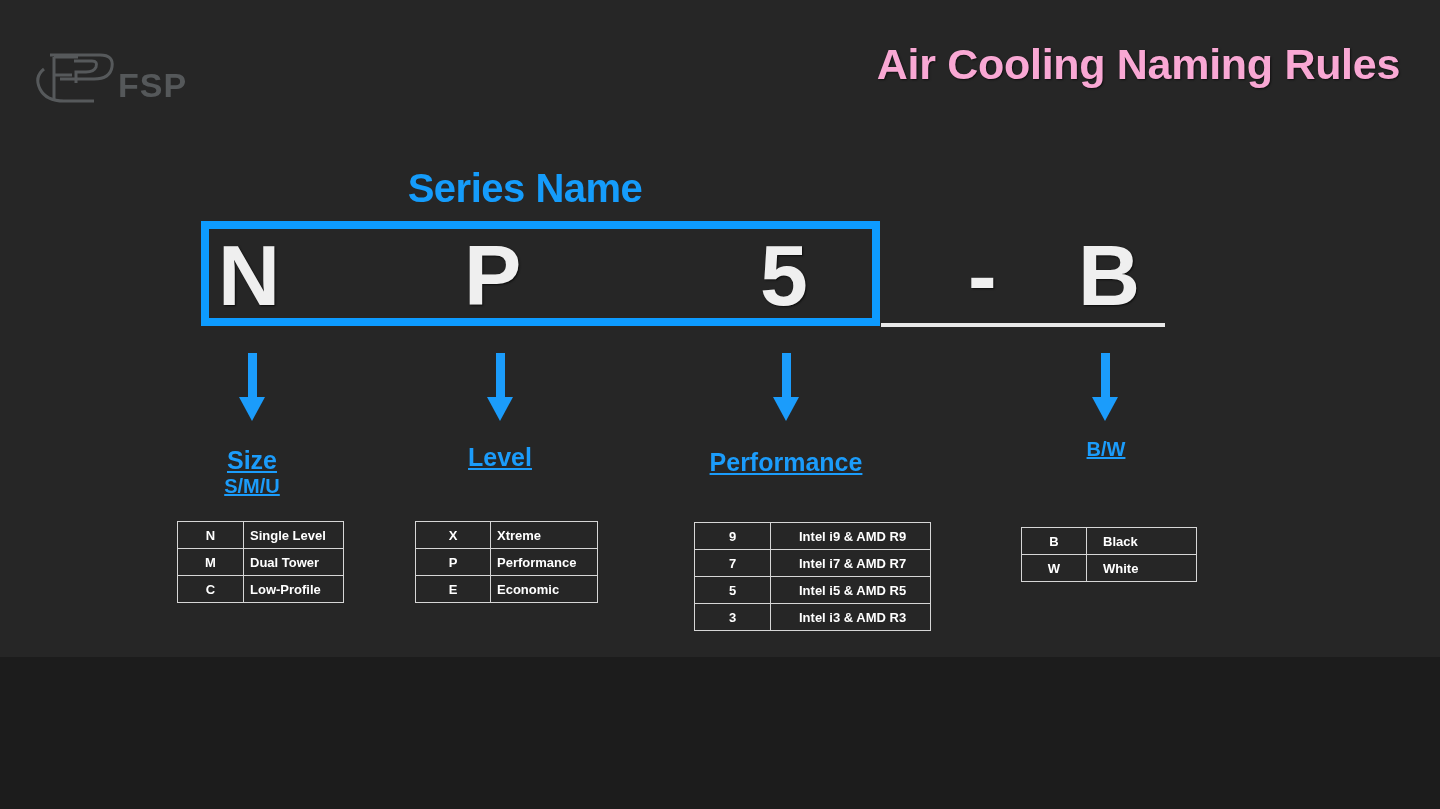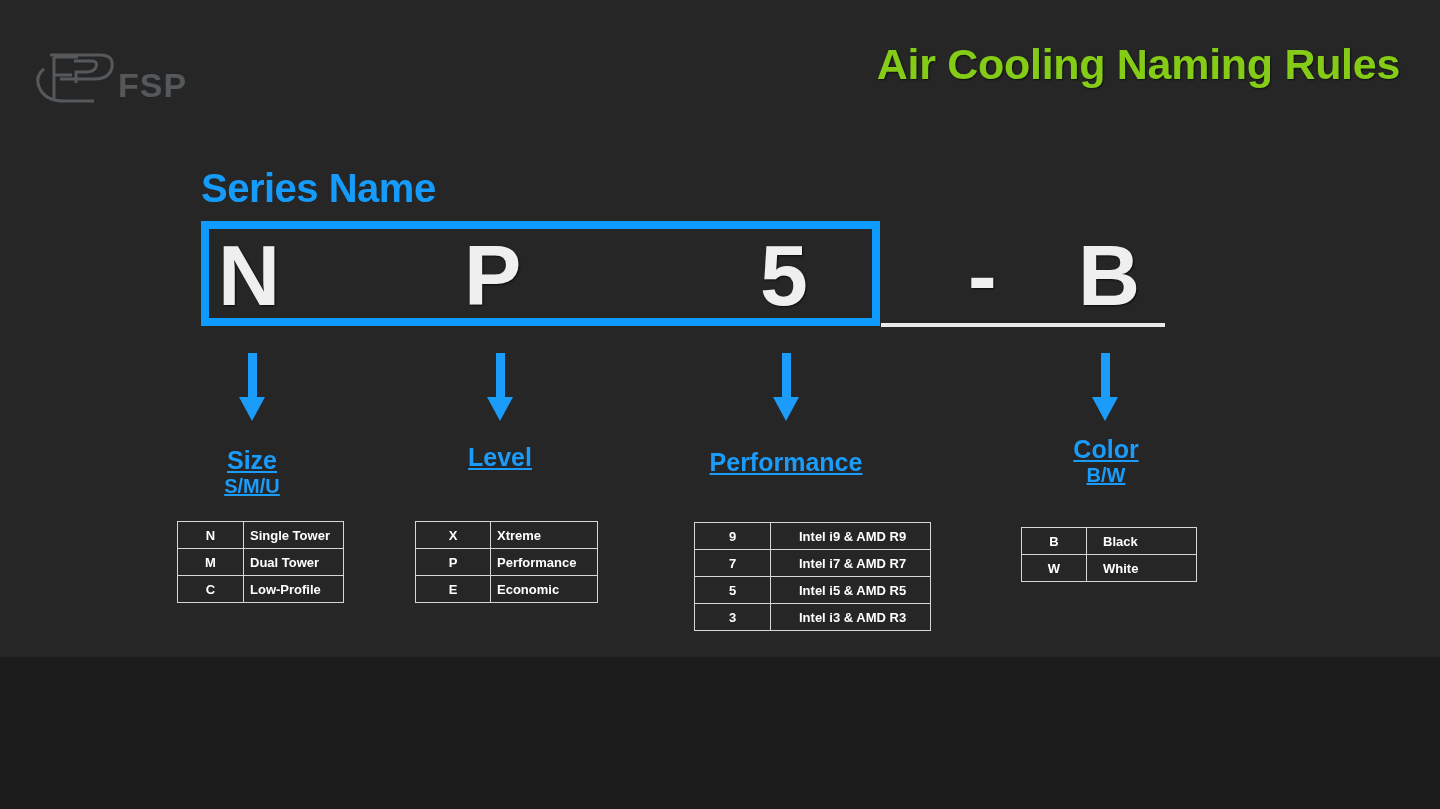--- a/index.html
+++ b/index.html
@@ -34,32 +34,32 @@
     color:#55585a;
     line-height:1;
   }
 
   
   #slide-title{
     position:absolute;
     right:40px; top:40px;
     font-size:43px;
     font-weight:700;
-    color:#84cc16;
+    color:#f9a8d4;
     letter-spacing:-0.3px;
     text-shadow:1px 1px 2px rgba(0,0,0,.6);
     white-space:nowrap;
   }
 
   
   #series-name-label{
     position:absolute;
     left:201px; top:166px;
     width:648px;
-    text-align:left;
+    text-align:center;
     font-size:40px;
     font-weight:700;
     color:#159cfb;
     letter-spacing:-0.5px;
   }
 
   
   #code-box{
     position:absolute;
     left:201px; top:221px;
@@ -257,29 +257,28 @@
     <span class="main">Size</span>
     <span class="sub">S/M/U</span>
   </div>
   <div class="cat-label" id="label-level">
     <span class="main">Level</span>
   </div>
   <div class="cat-label" id="label-performance">
     <span class="main">Performance</span>
   </div>
   <div class="cat-label" id="label-color">
-    <span class="main">Color</span>
     <span class="sub">B/W</span>
   </div>
 
   <table class="legend-table" id="table-size">
       <tbody>
     <tr>
       <td class="key">N</td>
-      <td class="val">Single Tower</td>
+      <td class="val">Single Level</td>
     </tr>
     <tr>
       <td class="key">M</td>
       <td class="val">Dual Tower</td>
     </tr>
     <tr>
       <td class="key">C</td>
       <td class="val">Low-Profile</td>
     </tr>
   </tbody>

